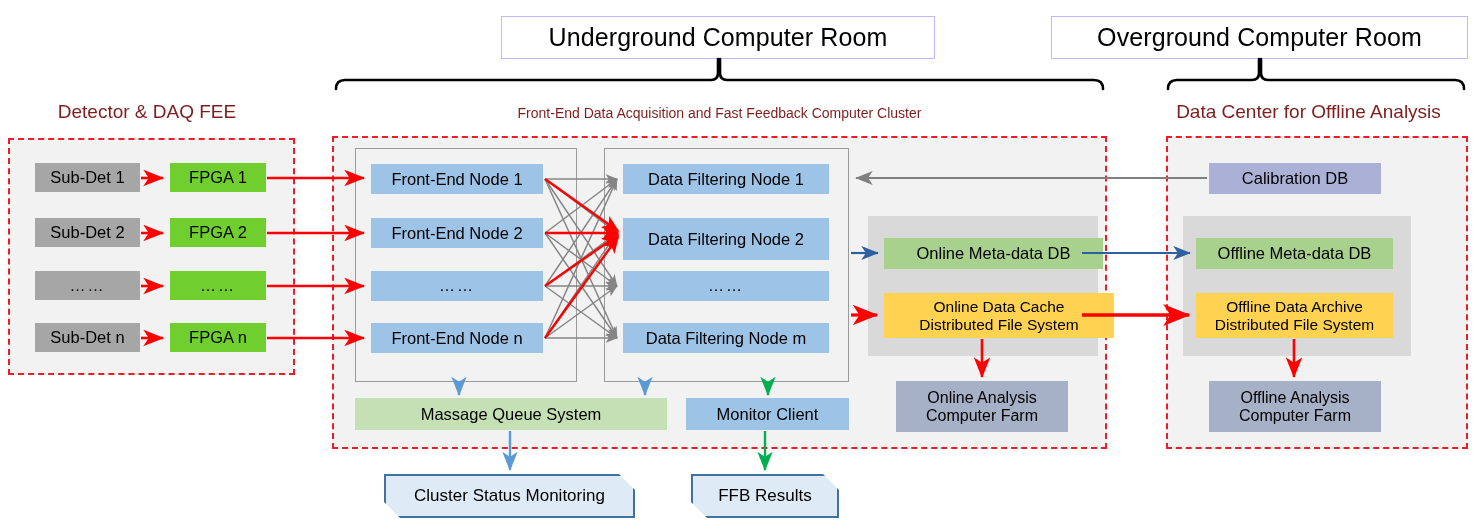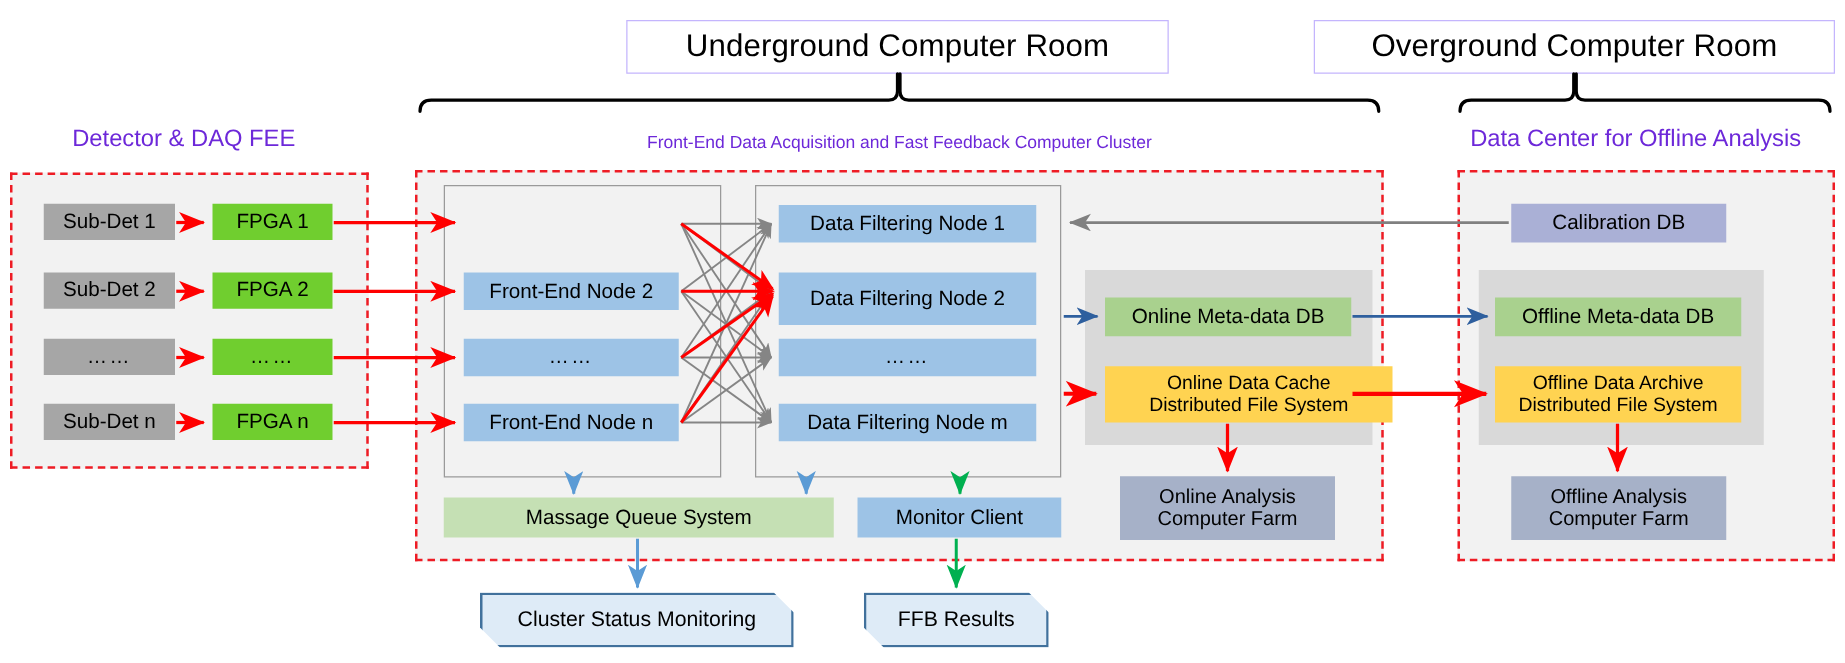--- a/index.html
+++ b/index.html
@@ -22,21 +22,21 @@
     border:1px solid #c4b5fd;
     background:#ffffff;
     color:#000000;
     font-size:25px;
     display:flex;align-items:center;justify-content:center;
     letter-spacing:.1px;
   }
 
   
   .section-caption{
-    color:#6d28d9;
+    color:#7f1d1d;
     font-size:19px;
     display:flex;align-items:center;justify-content:center;
     white-space:nowrap;
     text-align:center;
   }
   .section-caption.small{font-size:14px;}
 
   
   .dashed-region{
     border:2px dashed #ee1c25;
@@ -115,30 +115,31 @@
   <div class="abs nodebox grayb" style="left:35px;top:163px;width:105px;height:29px;">Sub-Det 1</div>
   <div class="abs nodebox grayb" style="left:35px;top:218px;width:105px;height:29px;">Sub-Det 2</div>
   <div class="abs nodebox grayb dots" style="left:35px;top:271px;width:105px;height:29px;">……</div>
   <div class="abs nodebox grayb" style="left:35px;top:323px;width:105px;height:29px;">Sub-Det n</div>
 
   <div class="abs nodebox greenb" style="left:170px;top:163px;width:96px;height:29px;">FPGA 1</div>
   <div class="abs nodebox greenb" style="left:170px;top:218px;width:96px;height:29px;">FPGA 2</div>
   <div class="abs nodebox greenb dots" style="left:170px;top:271px;width:96px;height:29px;">……</div>
   <div class="abs nodebox greenb" style="left:170px;top:323px;width:96px;height:29px;">FPGA n</div>
 
+  <div class="abs nodebox blueb" style="left:371px;top:164px;width:172px;height:30px;">Front-End Node 1</div>
   <div class="abs nodebox blueb" style="left:371px;top:218px;width:172px;height:30px;">Front-End Node 2</div>
   <div class="abs nodebox blueb dots" style="left:371px;top:271px;width:172px;height:30px;">……</div>
   <div class="abs nodebox blueb" style="left:371px;top:323px;width:172px;height:30px;">Front-End Node n</div>
 
   <div class="abs nodebox blueb" style="left:623px;top:164px;width:206px;height:30px;">Data Filtering Node 1</div>
   <div class="abs nodebox blueb" style="left:623px;top:218px;width:206px;height:42px;">Data Filtering Node 2</div>
   <div class="abs nodebox blueb dots" style="left:623px;top:271px;width:206px;height:30px;">……</div>
   <div class="abs nodebox blueb" style="left:623px;top:323px;width:206px;height:30px;">Data Filtering Node m</div>
 
-  <div class="abs nodebox lgreenb" style="left:884px;top:238px;width:197px;height:31px;">Online Meta-data DB</div>
+  <div class="abs nodebox lgreenb" style="left:884px;top:238px;width:219px;height:31px;">Online Meta-data DB</div>
   <div class="abs nodebox yellowb" style="left:884px;top:293px;width:230px;height:45px;">Online Data Cache
 Distributed File System</div>
   <div class="abs nodebox slateb" style="left:896px;top:381px;width:172px;height:51px;">Online Analysis
 Computer Farm</div>
 
   <div class="abs nodebox purpleb" style="left:1209px;top:163px;width:172px;height:31px;">Calibration DB</div>
   <div class="abs nodebox lgreenb" style="left:1196px;top:238px;width:197px;height:31px;">Offline Meta-data DB</div>
   <div class="abs nodebox yellowb" style="left:1196px;top:293px;width:197px;height:45px;">Offline Data Archive
 Distributed File System</div>
   <div class="abs nodebox slateb" style="left:1209px;top:381px;width:172px;height:51px;">Offline Analysis

